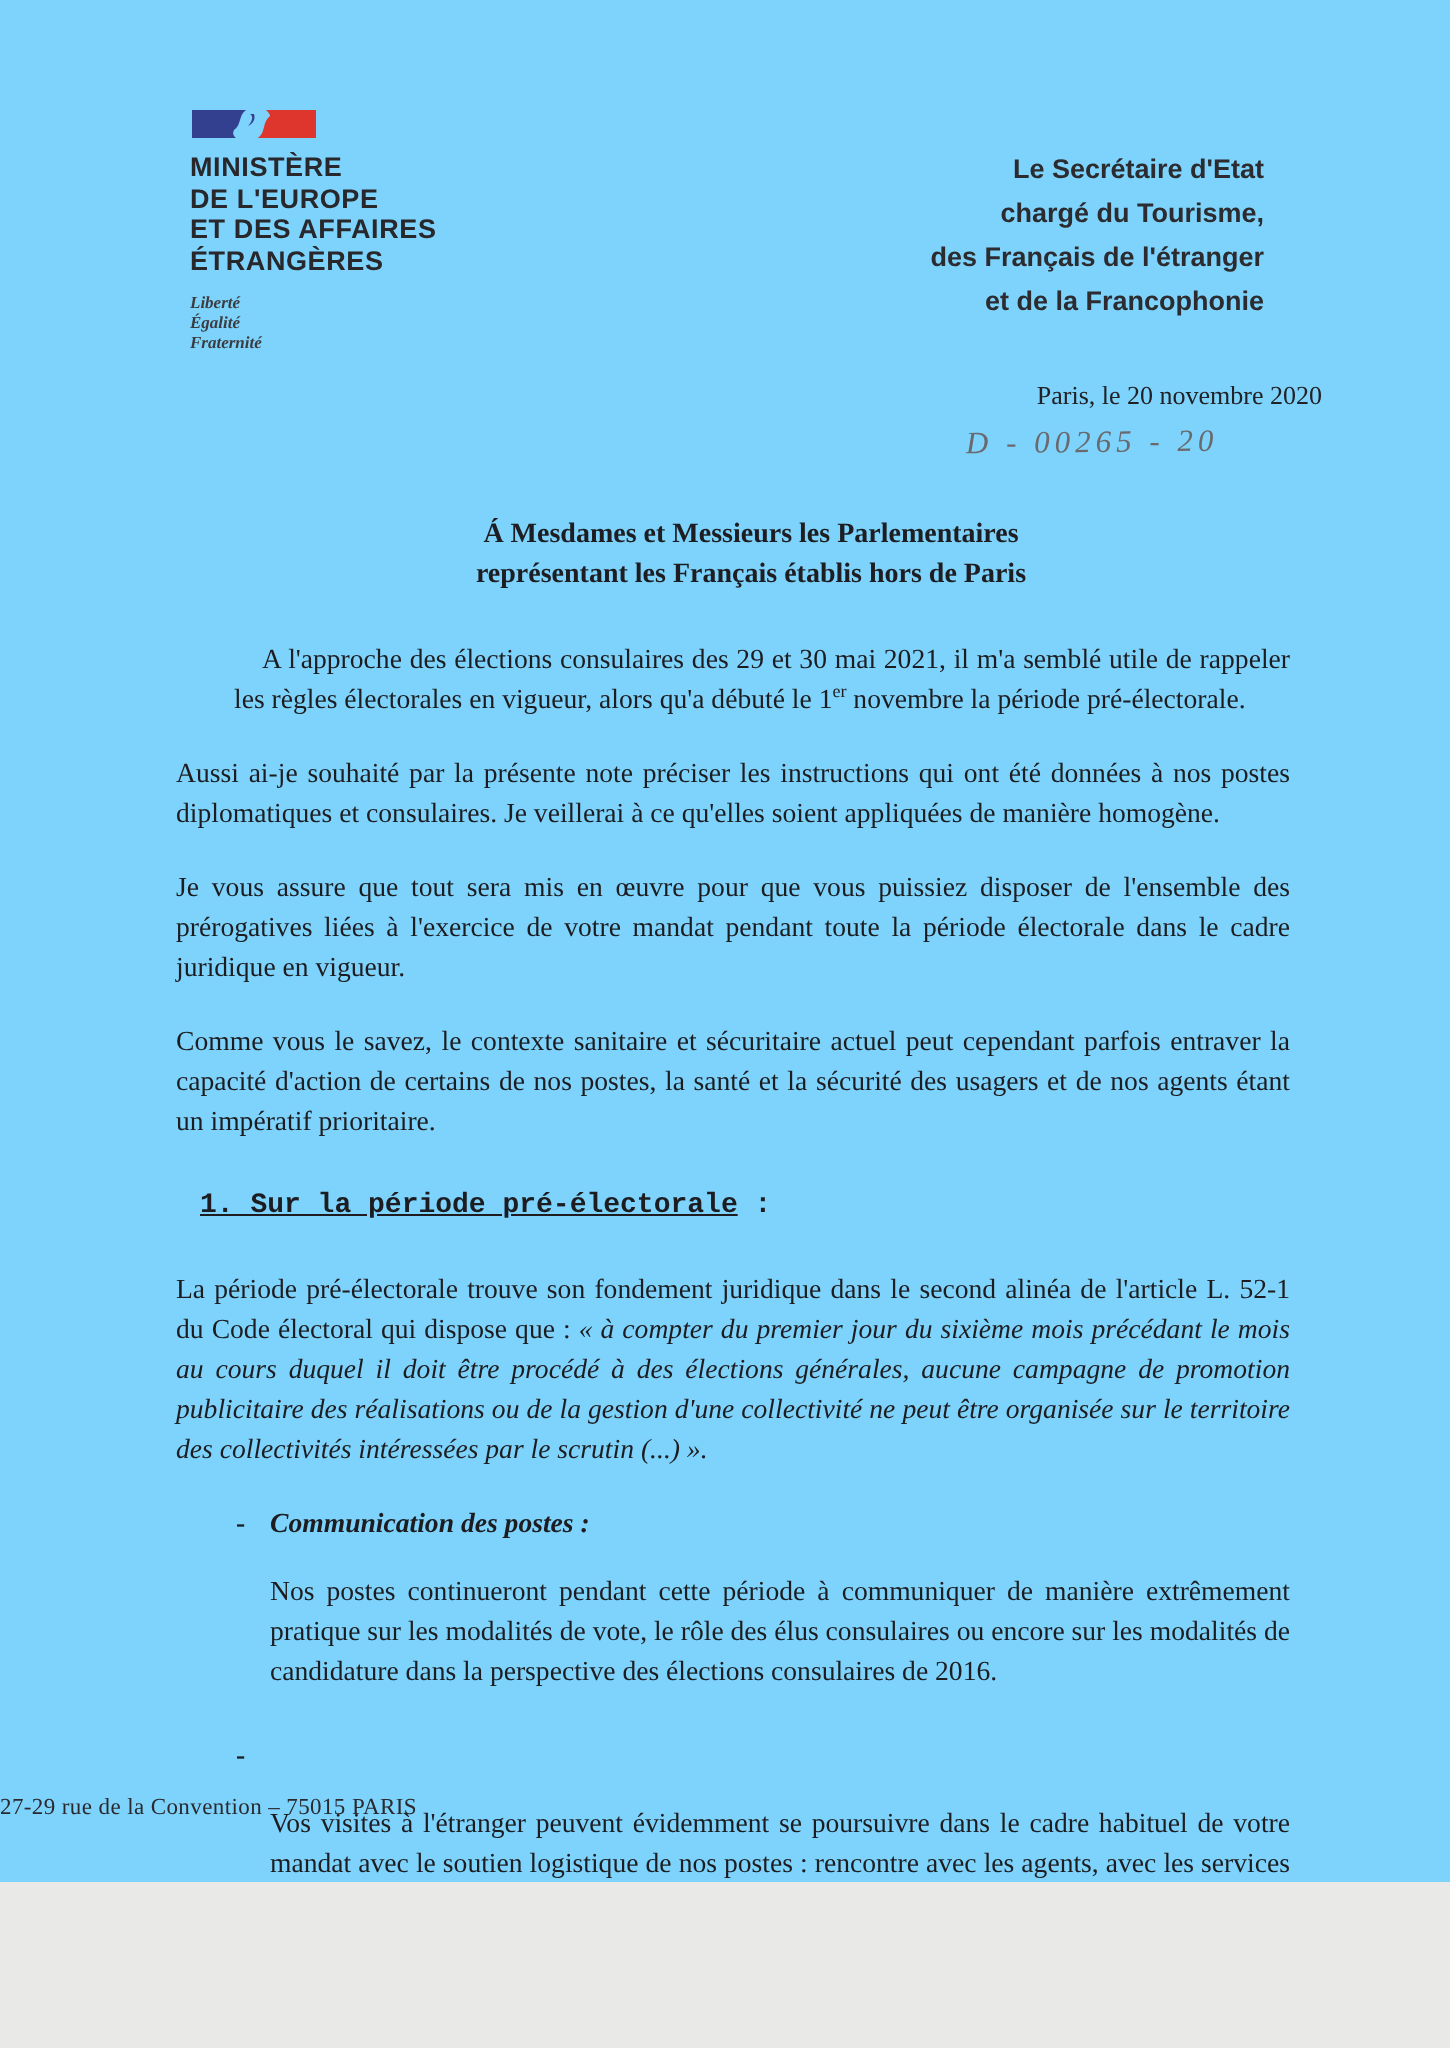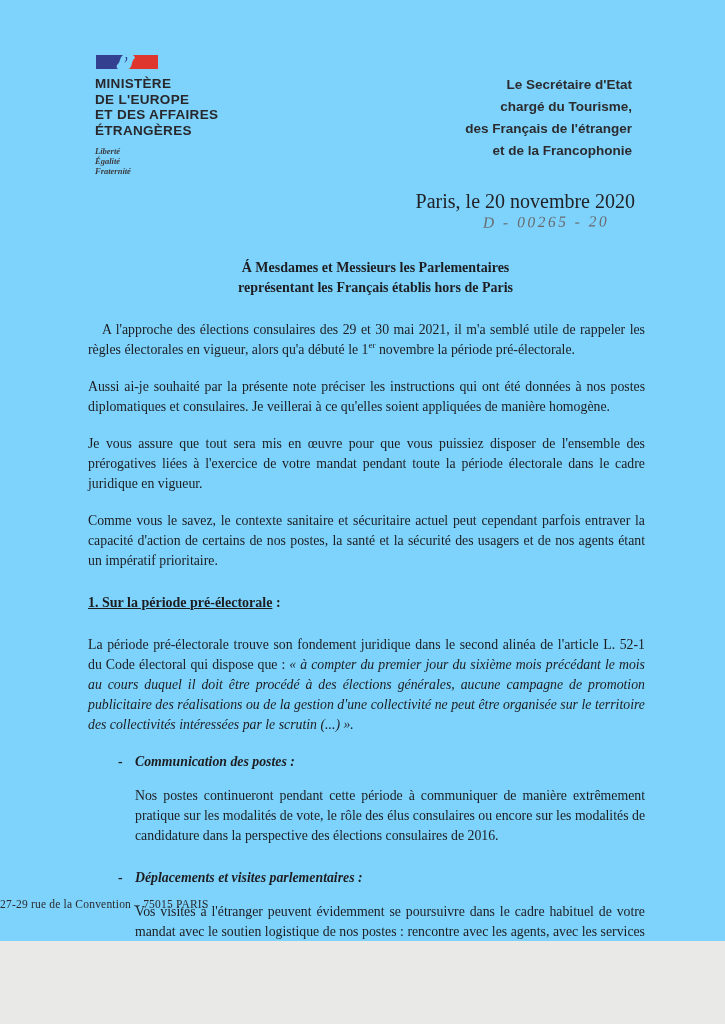--- a/index.html
+++ b/index.html
@@ -51,22 +51,22 @@
     font-family: "Liberation Sans", sans-serif;
     font-weight: 700;
     font-size: 13.5px;
     line-height: 22px;
     color: #2c2c30;
   }
 
   .dateline {
     position: absolute;
     top: 190px;
-    right: 90px;
-    font-size: 20px;
+    right: 64px;
+    font-size: 13px;
     color: #222226;
   }
 
   .handwritten-ref {
     position: absolute;
     top: 213px;
     left: 483px;
     font-family: "Liberation Serif", serif;
     font-style: italic;
     font-size: 15.5px;
@@ -92,27 +92,28 @@
   .letter-body {
     position: absolute;
     top: 320px;
     left: 88px;
     width: 557px;
     font-size: 13.8px;
     line-height: 20px;
     color: #1d1d21;
   }
   .para { text-align: justify; margin-bottom: 17px; }
-  .para.first-indent { text-indent: 14px; }
+  .para.first-indent { text-indent: 14px; margin-left: 29px; }
   sup.ord { font-size: 9px; vertical-align: super; line-height: 0; }
 
   .section-heading {
-    margin: 22px 0 22px 0;
+    margin: 22px 0 22px 12px;
     font-weight: 700;
     font-size: 14px;
+    font-family: Liberation Mono, monospace;
   }
   .section-heading .underlined { text-decoration: underline; }
 
   .legal-quote { font-style: italic; }
 
   .bullet-head {
     display: flex;
     margin: 4px 0 14px 30px;
     font-weight: 700;
     font-style: italic;
@@ -188,21 +189,20 @@
     <p class="para"><span>La période pré-électorale trouve son fondement juridique dans le second alinéa de l'article L. 52-1 du Code électoral qui dispose que : </span><span class="legal-quote">« à compter du premier jour du sixième mois précédant le mois au cours duquel il doit être procédé à des élections générales, aucune campagne de promotion publicitaire des réalisations ou de la gestion d'une collectivité ne peut être organisée sur le territoire des collectivités intéressées par le scrutin (...) ».</span></p>
 
     <div class="bullet-head">
       <span class="bullet-dash">-</span>
       <span>Communication des postes :</span>
     </div>
     <p class="bullet-body">Nos postes continueront pendant cette période à communiquer de manière extrêmement pratique sur les modalités de vote, le rôle des élus consulaires ou encore sur les modalités de candidature dans la perspective des élections consulaires de 2016.</p>
 
     <div class="bullet-head">
       <span class="bullet-dash">-</span>
-      <span>Déplacements et visites parlementaires :</span>
     </div>
     <p class="bullet-body">Vos visites à l'étranger peuvent évidemment se poursuivre dans le cadre habituel de votre mandat avec le soutien logistique de nos postes : rencontre avec les agents, avec les services français, visite de nos emprises (établissements scolaires, culturels etc.), rencontres le cas échéant avec des autorités locales.</p>
 
   </div>
 
   <div class="footer">27-29 rue de la Convention – 75015 PARIS</div>
 
 </div>
 
 </body></html>

